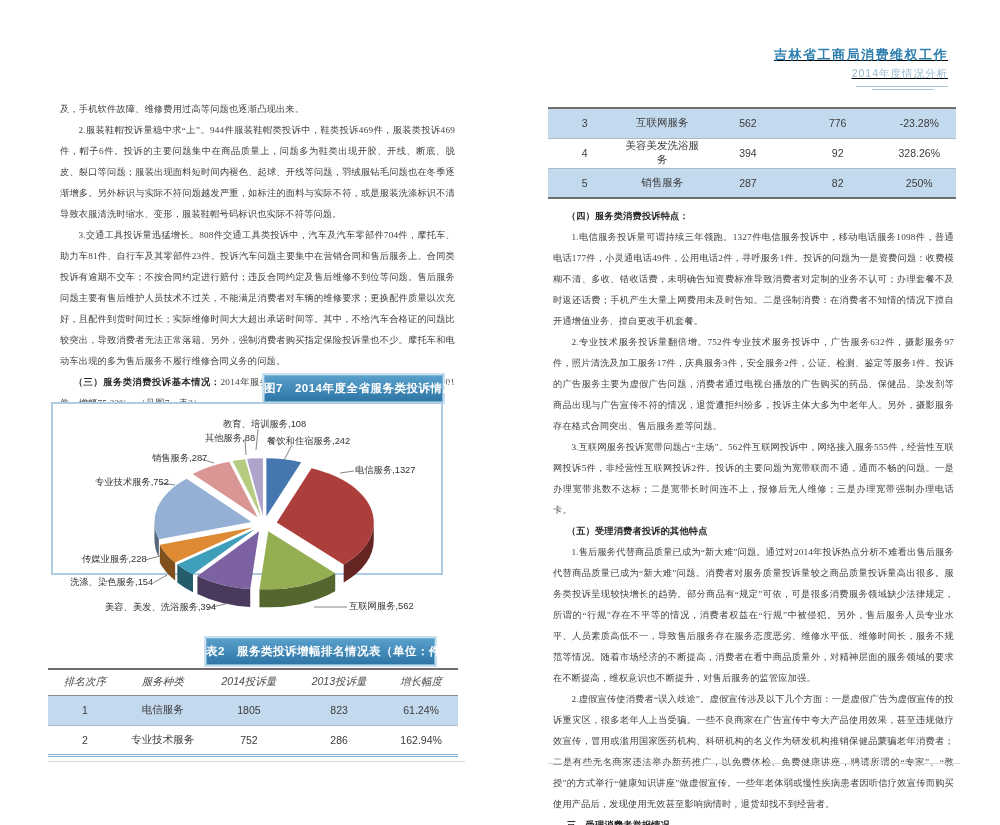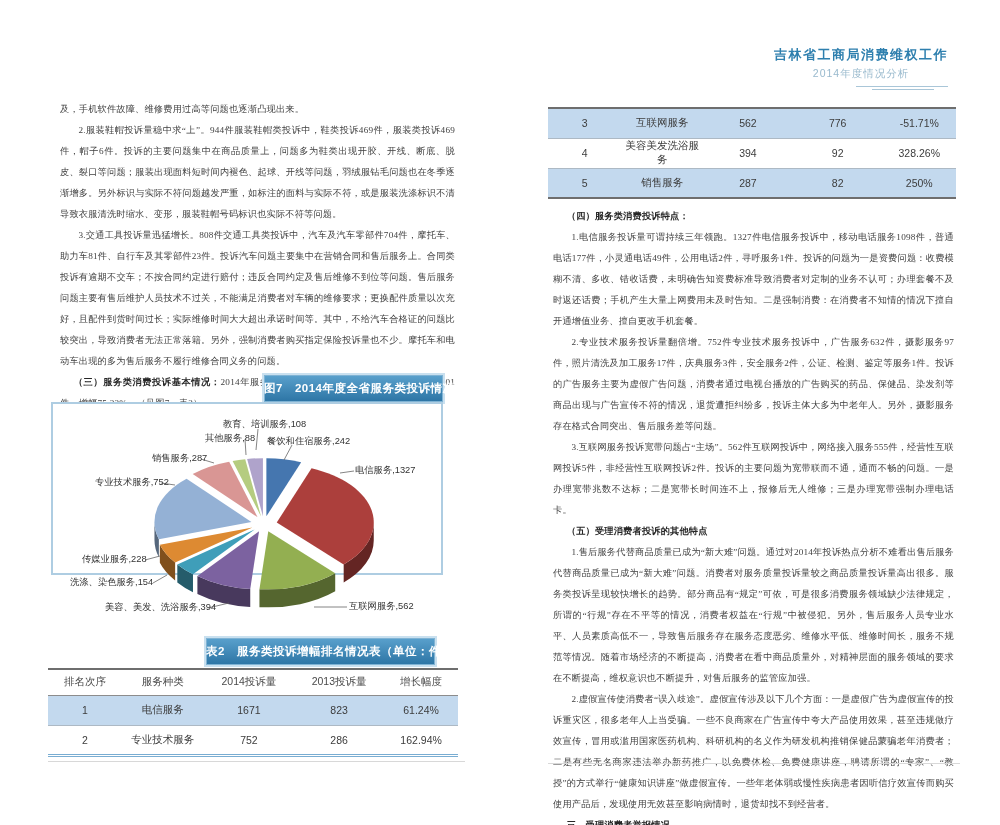--- a/index.html
+++ b/index.html
@@ -11,21 +11,21 @@
   .textcol { position:absolute; color:#414141; font-size:9.2px; line-height:21px;
              text-align:justify; letter-spacing:.2px; }
   .textcol p.para { text-indent:2em;font-family:Liberation Serif, serif; }
   .textcol p.para.noindent { text-indent:0; }
   .textcol p.para.bracket { text-indent:1.5em; }
   .textcol b { color:#262626; }
   #left-text  { left:60px;  top:99px;  width:395px; }
   #right-text { left:553px; top:206px; width:401px; }
 
   
-  .pg-header { position:absolute; right:52px; top:46px; text-align:center; }
+  .pg-header { position:absolute; right:52px; top:46px; text-align:right;text-decoration:underline; }
   .pg-header .t1 { color:#2e7fae; font-weight:bold; font-size:13px; letter-spacing:1.5px; }
   .pg-header .t2 { color:#98b9cd; font-size:10.5px; margin-top:3px; letter-spacing:1px; }
   .pg-header .rule1 { margin-top:5px; margin-left:auto; width:92px; height:1px; background:#a9c6d8; }
   .pg-header .rule2 { margin-top:2px; margin-left:auto; margin-right:14px; width:62px; height:1px; background:#a9c6d8; }
 
   
   .cap-box { position:absolute; height:31px; background:linear-gradient(#5aa1cd,#2c74a4);
              border:2px solid #c9e0ef; box-shadow:inset 0 0 0 1px #7fb3d4;
              color:#fff; font-weight:bold; font-size:11.5px; line-height:27px;
              text-align:center; white-space:pre; letter-spacing:.5px; }
@@ -38,21 +38,21 @@
   .chart-frame svg { position:absolute; left:0; top:0; }
   .pie-label { position:absolute; white-space:nowrap; font-size:9.3px; color:#333; }
 
   
   table.rank { position:absolute; border-collapse:collapse; table-layout:fixed;
                font-size:10.5px; color:#3c3c3c; text-align:center; }
   #table-left  { left:48px;  top:668px; width:410px; border-top:2px solid #6e6e6e; }
   #table-right { left:548px; top:107px; width:408px; border-top:2px solid #6e6e6e;
                  border-bottom:2px solid #6e6e6e; }
   table.rank th { font-weight:normal; color:#4a4a4a; height:26px;
-                  border-bottom:1px solid #8c8c8c; }
+                  border-bottom:1px solid #8c8c8c;font-style:italic; }
   table.rank td { height:30px; border-bottom:1px solid #adb9c4; }
   table.rank tr.blue td { background:#c3d9ee; }
   #table-left tr:last-child td { border-bottom:3px double #79add2; }
   .c1{width:18%;} .c2{width:20%;} .c3{width:22%;} .c4{width:22%;} .c5{width:18%;}
 
   
   .footrule { position:absolute; height:1px; background:#d8d8d8; }
   #footrule-l { left:48px;  top:761px; width:417px; }
   #footrule-r { left:548px; top:763px; width:412px; }
   .pagenum { position:absolute; font-size:9.5px; color:#8e8e8e; letter-spacing:1px; }
@@ -132,21 +132,21 @@
           <th>服务种类</th>
           <th>2014投诉量</th>
           <th>2013投诉量</th>
           <th>增长幅度</th>
         </tr>
       </thead>
     <tbody id="table-left-body">
         <tr class="blue">
           <td>1</td>
           <td>电信服务</td>
-          <td>1671</td>
+          <td>1805</td>
           <td>823</td>
           <td>61.24%</td>
         </tr>
         <tr>
           <td>2</td>
           <td>专业技术服务</td>
           <td>752</td>
           <td>286</td>
           <td>162.94%</td>
         </tr>
@@ -169,21 +169,21 @@
         <col class="c3">
         <col class="c4">
         <col class="c5">
       </colgroup>
     <tbody id="table-right-body">
         <tr class="blue">
           <td>3</td>
           <td>互联网服务</td>
           <td>562</td>
           <td>776</td>
-          <td>-51.71%</td>
+          <td>-23.28%</td>
         </tr>
         <tr>
           <td>4</td>
           <td>美容美发洗浴服务</td>
           <td>394</td>
           <td>92</td>
           <td>328.26%</td>
         </tr>
         <tr class="blue">
           <td>5</td>

